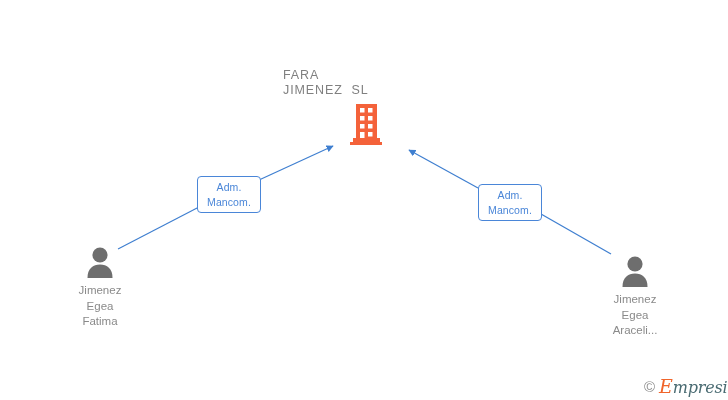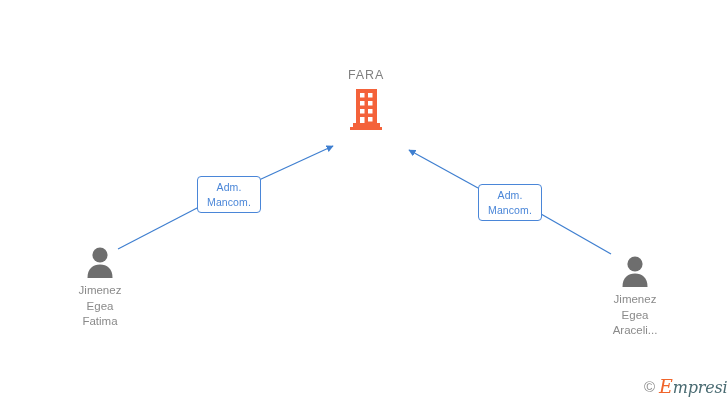--- a/index.html
+++ b/index.html
@@ -24,21 +24,20 @@
     width: 728px;
     height: 400px;
   }
 
   
   .company-node {
     position: absolute;
     left: 283px;
     top: 68px;
     width: 166px;
-    text-align: center;
   }
   .company-title {
     font-size: 12.5px;
     line-height: 15px;
     color: #808080;
     letter-spacing: 0.9px;
     white-space: pre;
     font-weight: normal;
   }
   .company-icon {
@@ -135,20 +134,21 @@
 
     <line x1="118" y1="249" x2="199" y2="207" stroke="#3f7fd0" stroke-width="1.2"></line>
     <line x1="259" y1="180" x2="333" y2="146" stroke="#3f7fd0" stroke-width="1.2" marker-end="url(#arrow-head)"></line>
 
     <line x1="611" y1="254" x2="541" y2="214" stroke="#3f7fd0" stroke-width="1.2"></line>
     <line x1="478" y1="188" x2="409" y2="150" stroke="#3f7fd0" stroke-width="1.2" marker-end="url(#arrow-head)"></line>
   </svg>
 
   <div class="company-node">
     <div class="company-title">FARA</div>
+    <div class="company-title">JIMENEZ  SL</div>
     <svg class="company-icon" viewBox="0 0 34 42" aria-hidden="true">
       <rect x="7" y="0" width="21" height="38" fill="#f4623a"></rect>
       <rect x="4" y="34" width="27" height="4" fill="#f4623a"></rect>
       <rect x="1" y="38" width="32" height="3" fill="#f4623a"></rect>
       <rect x="11" y="4" width="4.5" height="4.5" fill="#ffffff"></rect>
       <rect x="19" y="4" width="4.5" height="4.5" fill="#ffffff"></rect>
       <rect x="11" y="12" width="4.5" height="4.5" fill="#ffffff"></rect>
       <rect x="19" y="12" width="4.5" height="4.5" fill="#ffffff"></rect>
       <rect x="11" y="20" width="4.5" height="4.5" fill="#ffffff"></rect>
       <rect x="19" y="20" width="4.5" height="4.5" fill="#ffffff"></rect>

